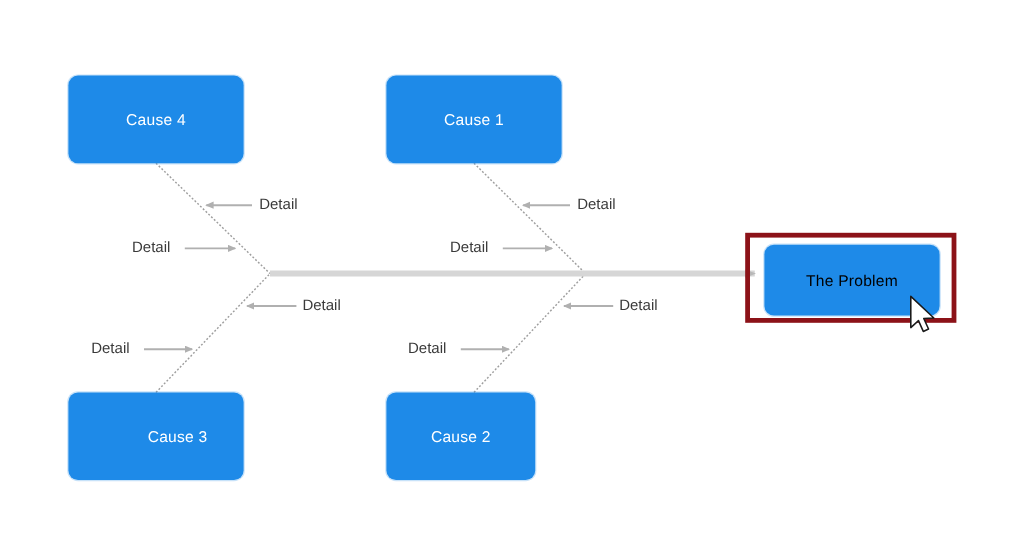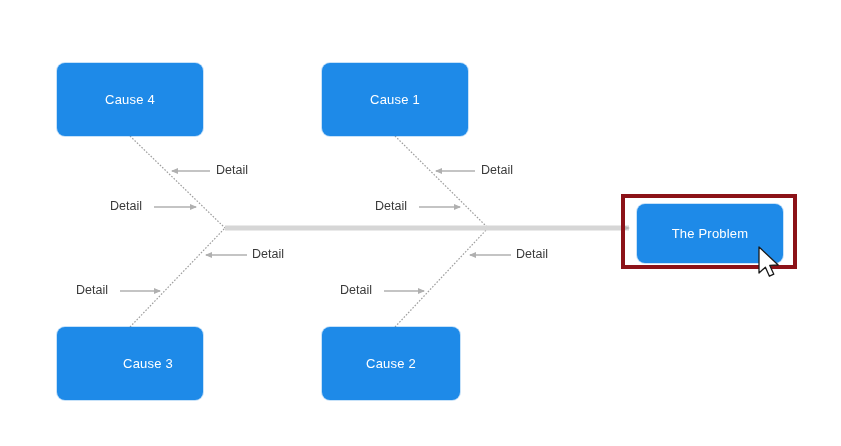--- a/index.html
+++ b/index.html
@@ -107,24 +107,24 @@
   <div id="nodes-layer">
       <div class="node-box" style="left: 57px; top: 63px; width: 146px; height: 73px; background: rgb(30, 138, 232); color: rgb(255, 255, 255);">
         <span class="node-label">Cause 4</span>
       </div>
       <div class="node-box" style="left: 322px; top: 63px; width: 146px; height: 73px; background: rgb(30, 138, 232); color: rgb(255, 255, 255); text-align: right;">
         <span class="node-label">Cause 1</span>
       </div>
       <div class="node-box" style="left: 57px; top: 327px; width: 146px; height: 73px; background: rgb(30, 138, 232); color: rgb(255, 255, 255); padding-left: 36px;">
         <span class="node-label">Cause 3</span>
       </div>
-      <div class="node-box" style="left: 322px; top: 327px; width: 138px; height: 73px; background: rgb(30, 138, 232); color: rgb(255, 255, 255);">
+      <div class="node-box" style="left: 322px; top: 327px; width: 124px; height: 73px; background: rgb(30, 138, 232); color: rgb(255, 255, 255);">
         <span class="node-label">Cause 2</span>
       </div>
-      <div class="node-box" style="left: 637px; top: 204px; width: 146px; height: 59px; background: rgb(30, 138, 232); color: #ffffff;">
+      <div class="node-box" style="left: 637px; top: 204px; width: 146px; height: 59px; background: rgb(30, 138, 232); color: #000000;">
         <span class="node-label">The Problem</span>
       </div>
     </div>
   <div id="details-layer">
       <div class="detail-label" style="left: 216px; top: 164px; color: rgb(58, 58, 58);">Detail</div>
       <div class="detail-label" style="left: 110px; top: 200px; color: rgb(58, 58, 58);">Detail</div>
       <div class="detail-label" style="left: 252px; top: 248px; color: rgb(58, 58, 58);">Detail</div>
       <div class="detail-label" style="left: 76px; top: 284px; color: rgb(58, 58, 58);">Detail</div>
       <div class="detail-label" style="left: 481px; top: 164px; color: rgb(58, 58, 58);">Detail</div>
       <div class="detail-label" style="left: 375px; top: 200px; color: rgb(58, 58, 58);">Detail</div>

